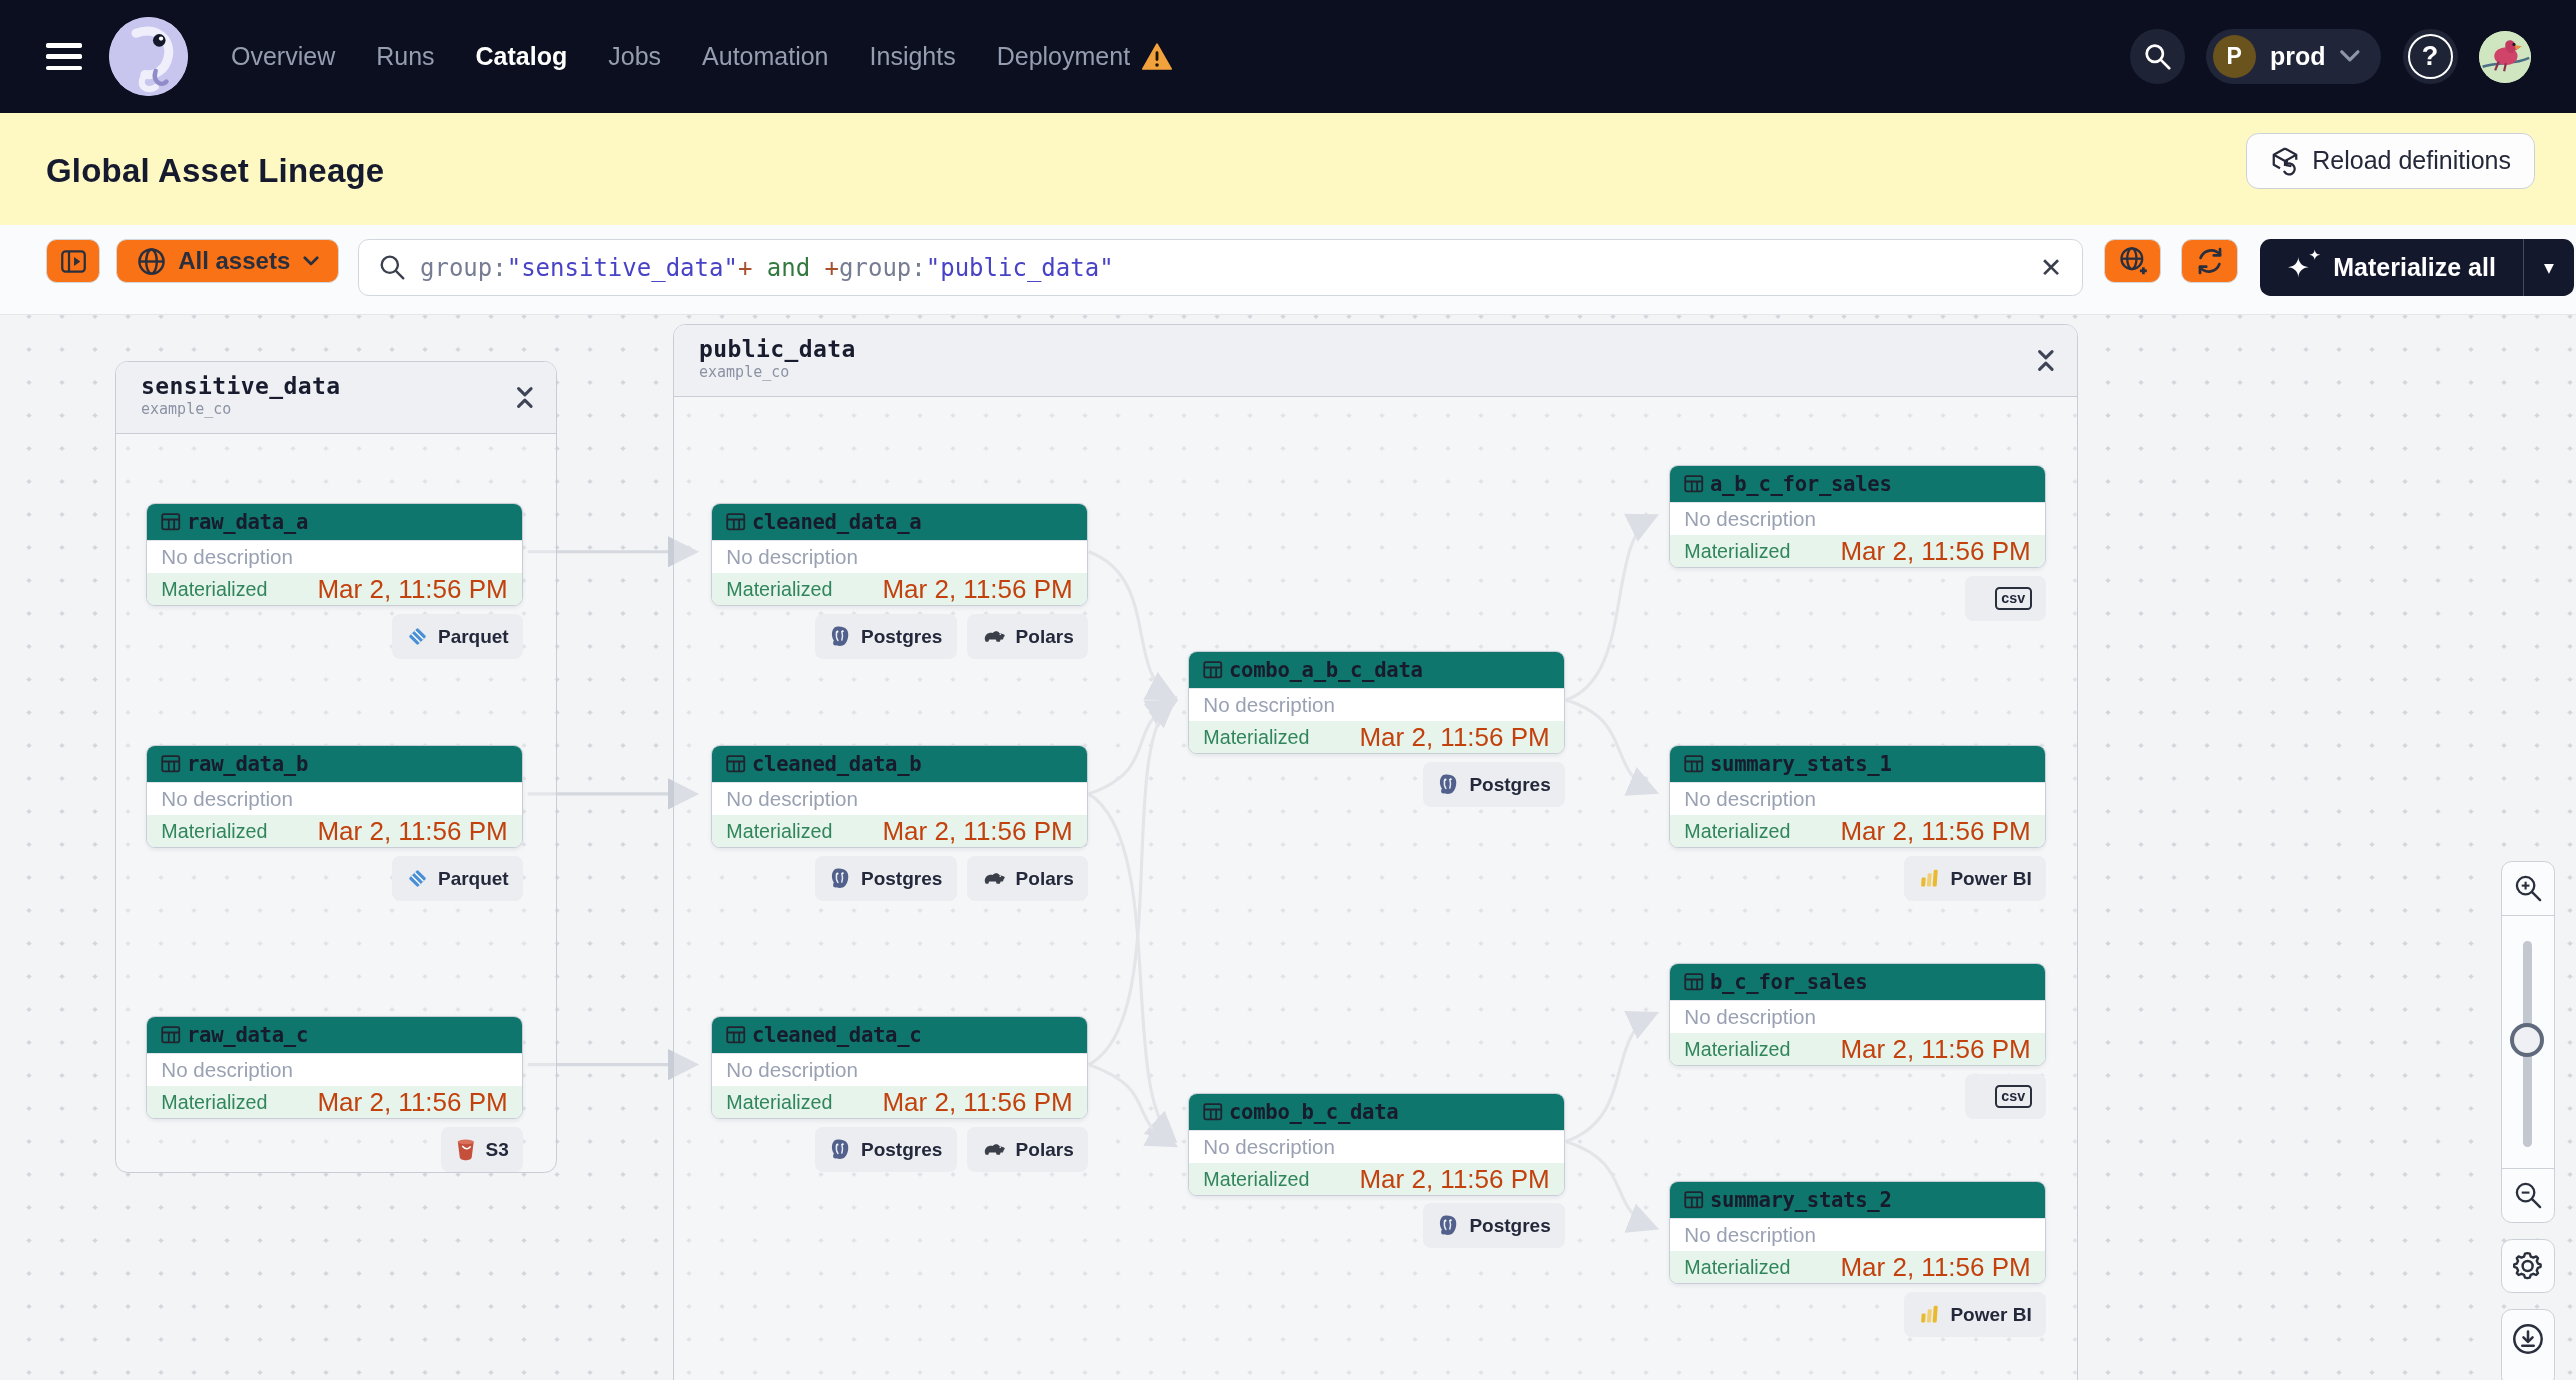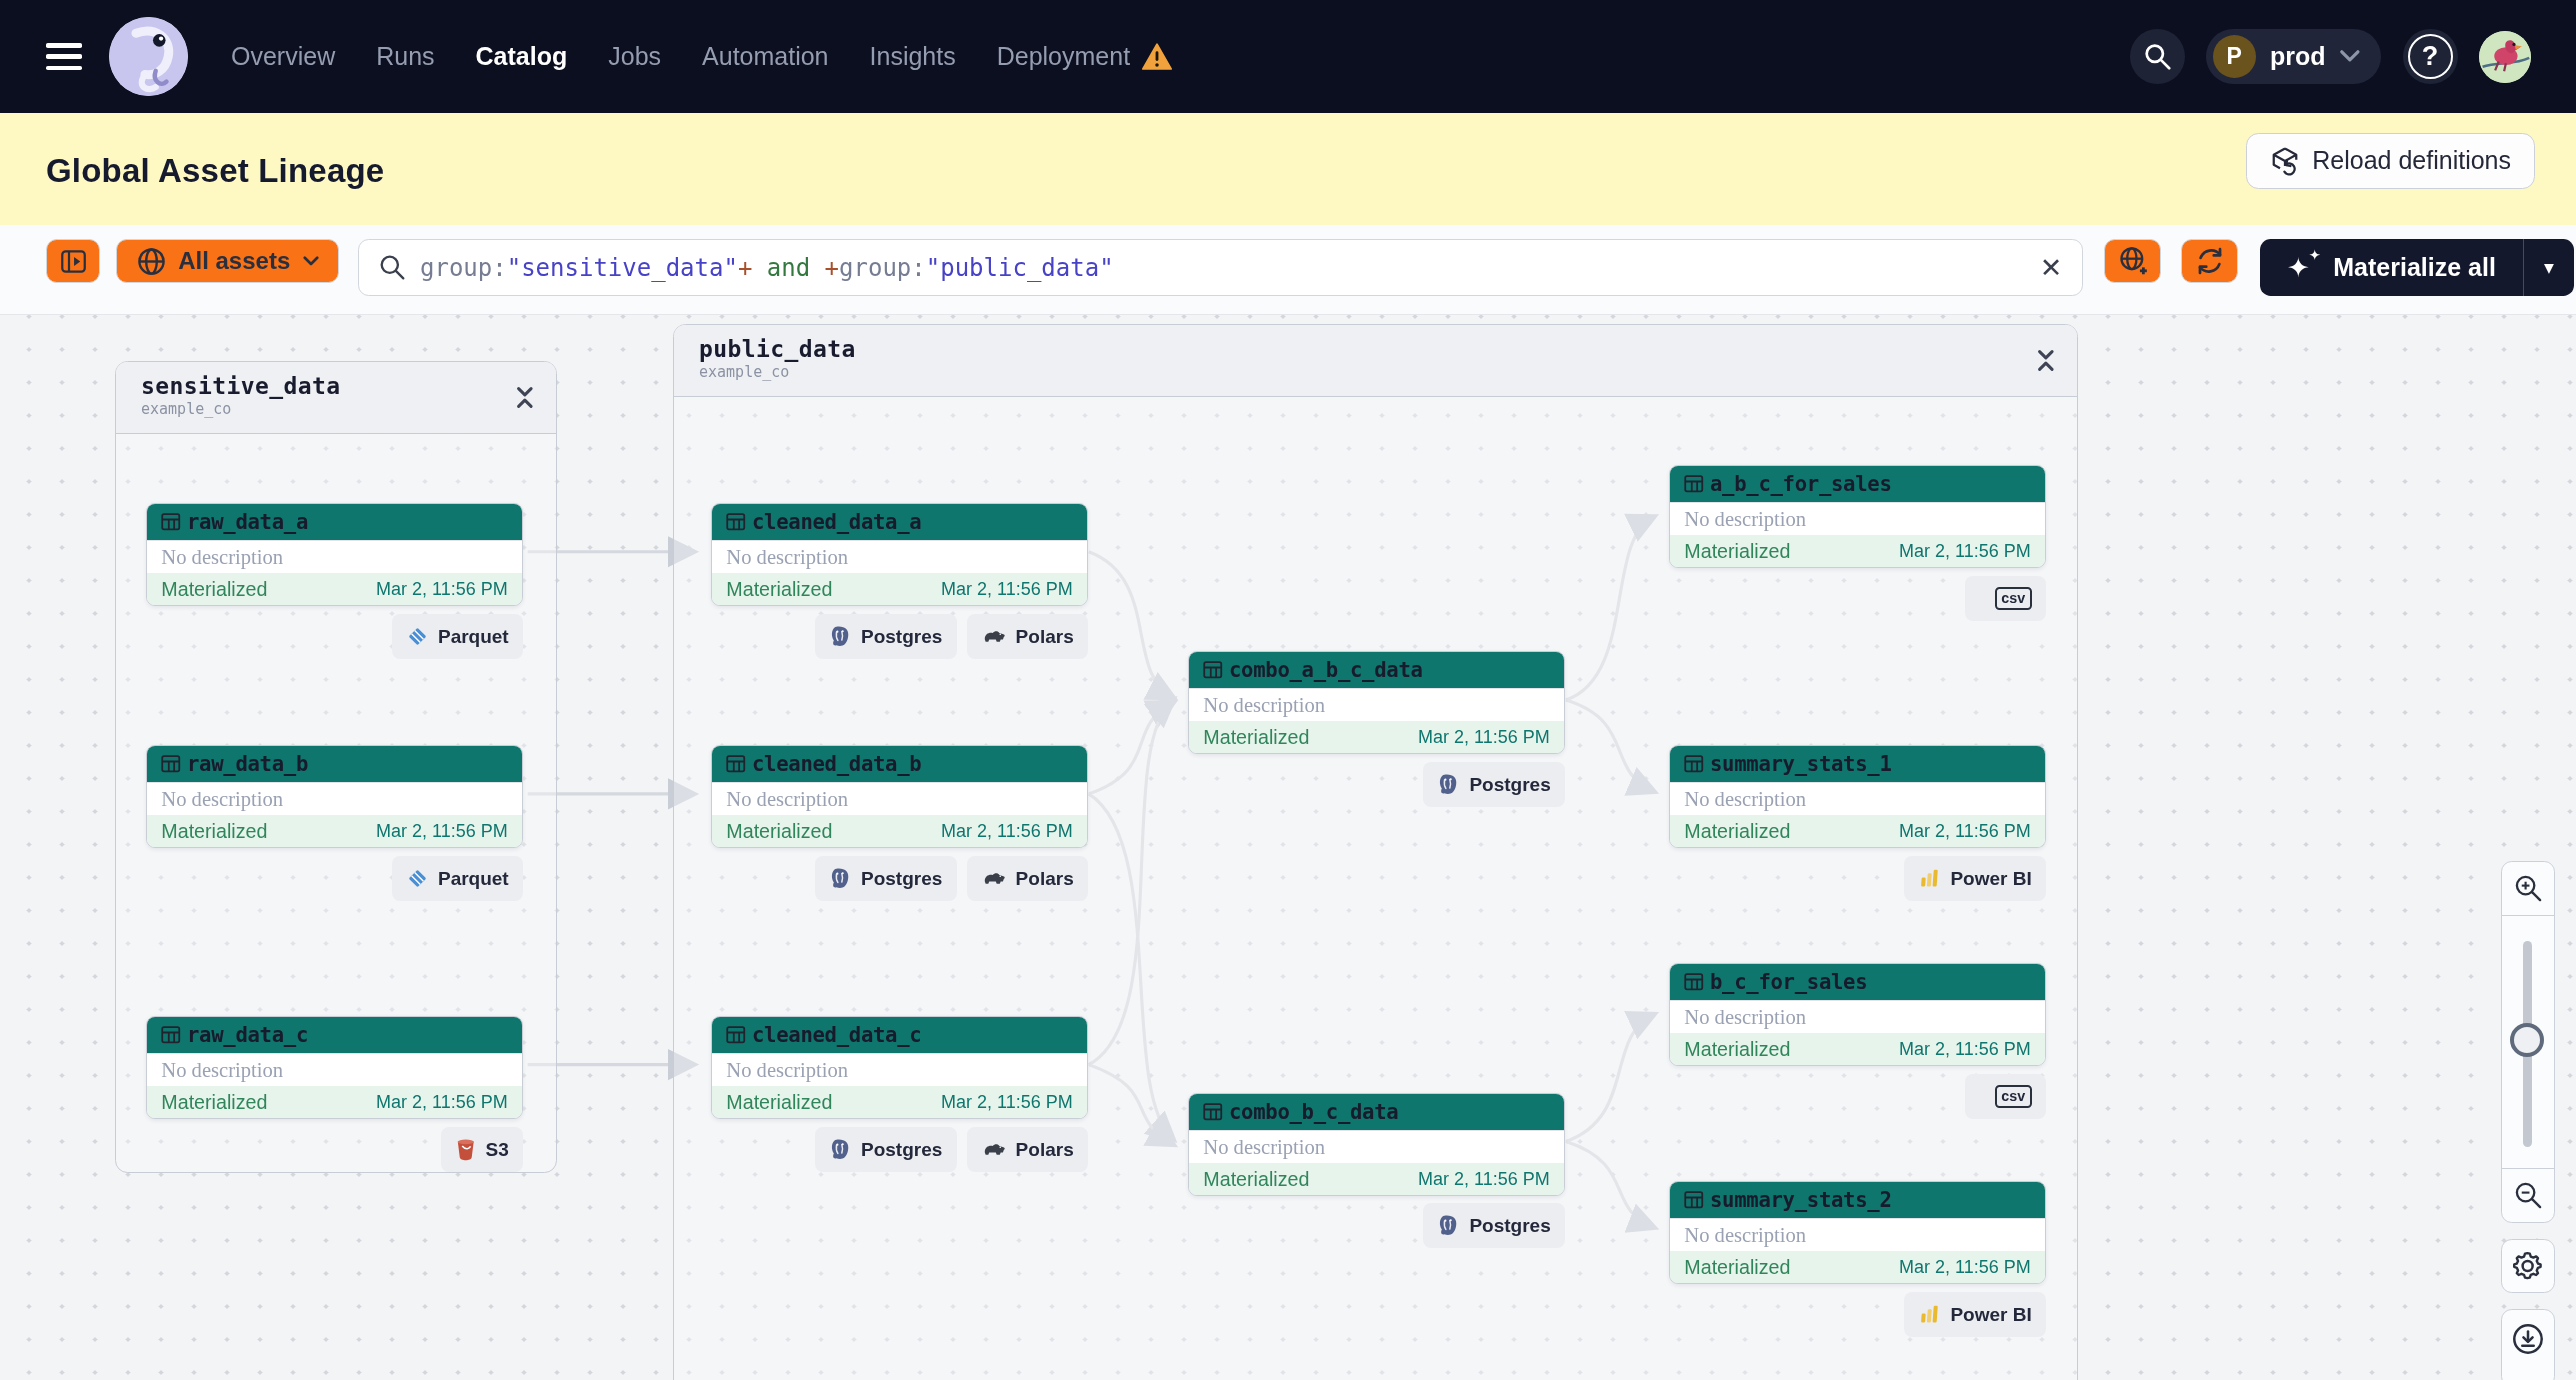--- a/index.html
+++ b/index.html
@@ -73,24 +73,24 @@
          padding:10.7px 0 0 25px;box-sizing:border-box;position:relative;}
   .gtitle{font-size:23px;font-weight:700;color:#181c2e;letter-spacing:0.4px;}
   .gsub{font-size:15px;color:#8b92a3;margin-top:1.8px;}
   .gcollapse{position:absolute;right:21.5px;top:23px;cursor:pointer;}
 
   .node{position:absolute;width:377px;background:#fff;border:1.8px solid #c9cdd6;border-radius:9px;
         overflow:hidden;box-sizing:border-box;box-shadow:0 1.8px 4.5px rgba(16,20,40,.07);cursor:pointer;}
   .nh{height:36px;background:#0f766e;border-bottom:0.9px solid #e2e4e9;display:flex;align-items:center;
       padding:0 12.5px;gap:6px;}
   .nn{font-size:20.6px;font-weight:700;color:#171b2c;letter-spacing:-0.3px;}
-  .nd{height:32px;display:flex;align-items:center;padding:0 14.3px;font-size:20.6px;color:#99a1b2;background:#fff;font-family:Liberation Serif, serif;}
+  .nd{height:32px;display:flex;align-items:center;padding:0 14.3px;font-size:20.6px;color:#99a1b2;background:#fff;}
   .ns{height:32px;background:#e6f4ec;display:flex;align-items:center;justify-content:space-between;padding:0 14.3px;}
   .st{font-size:19.7px;color:#31855a;}
-  .dt{font-size:18px;color:#0f766e;}
+  .dt{font-size:26px;color:#c2410c;}
 
   .badges{position:absolute;display:flex;justify-content:flex-end;gap:10.7px;width:377px;}
   .pill{background:#ecedf1;border-radius:8px;height:45px;display:flex;align-items:center;gap:9px;
         padding:0 14.3px;font-size:19px;font-weight:700;color:#23283a;cursor:pointer;}
   .csvbox{border:2.2px solid #2a2f3e;border-radius:4.5px;font-size:14.3px;font-weight:700;padding:0px 4.5px;line-height:19.7px;margin-left:16px;}
 
   
   .sidebtn{position:absolute;width:54px;background:#fbfcfd;border:1.8px solid #ccd1d9;border-radius:10.7px;
            box-sizing:border-box;display:flex;align-items:center;justify-content:center;cursor:pointer;}
   #zoom-panel{position:absolute;left:2501px;top:546px;width:54px;height:362px;background:#fbfcfd;

